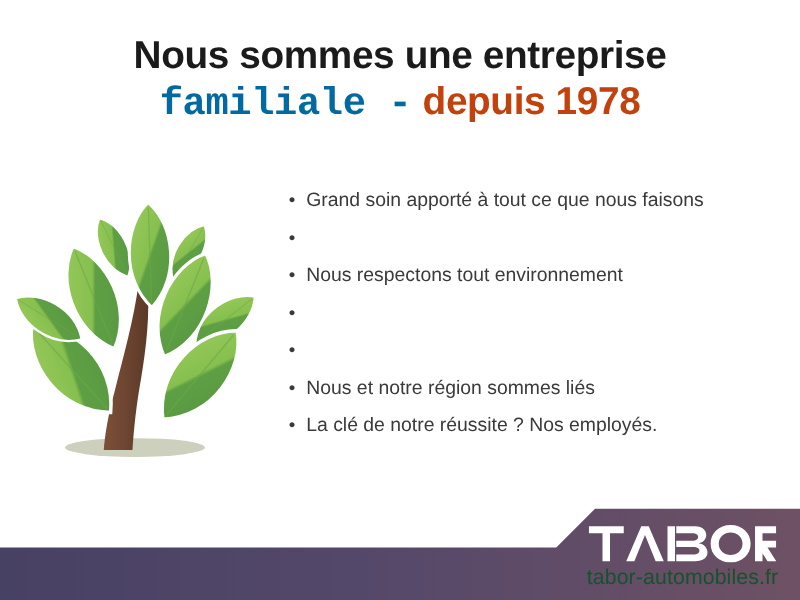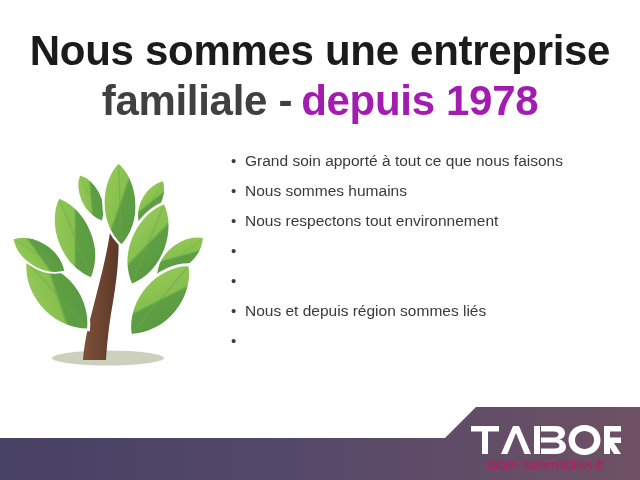--- a/index.html
+++ b/index.html
@@ -24,31 +24,32 @@
   
   .title-block {
     position: absolute;
     left: 0;
     top: 26px;
     width: 640px;
     text-align: center;
     line-height: 1.18;
   }
   .title-line {
-    font-size: 42px;
+    font-size: 31px;
     font-weight: bold;
     color: #1b1b1b;
     letter-spacing: -0.3px;
     white-space: nowrap;
   }
   .title-accent {
-    color: #a21caf;
+    color: #c2410c;
   }
   .title-dash {
-    color: #404040;
+    color: #0369a1;
+    font-family: Liberation Mono, monospace;
   }
   .title-gap {
     display: inline-block;
     width: 9px;
   }
 
   
   .bullets {
     position: absolute;
     left: 231px;
@@ -101,22 +102,22 @@
   }
   .logo-mark {
     display: block;
     width: 150px;
     height: 30px;
     margin: 0 auto;
   }
   .logo-tagline {
     display: block;
     margin-top: 2px;
-    font-size: 13px;
-    color: #be185d;
+    font-size: 17px;
+    color: #14532d;
     letter-spacing: 0.1px;
     white-space: nowrap;
   }
 </style>
 </head>
 <body>
 
 <div class="slide">
 
   <div class="title-block">
@@ -191,38 +192,38 @@
     </svg>
   </div>
 
   <div class="bullets">
     <div class="bullet-row">
       <span class="bullet-dot">•</span>
       <span class="bullet-text">Grand soin apporté à tout ce que nous faisons</span>
     </div>
     <div class="bullet-row">
       <span class="bullet-dot">•</span>
-      <span class="bullet-text">Nous sommes humains</span>
     </div>
     <div class="bullet-row">
       <span class="bullet-dot">•</span>
       <span class="bullet-text">Nous respectons tout environnement</span>
     </div>
     <div class="bullet-row">
       <span class="bullet-dot">•</span>
     </div>
     <div class="bullet-row">
       <span class="bullet-dot">•</span>
     </div>
     <div class="bullet-row">
       <span class="bullet-dot">•</span>
-      <span class="bullet-text">Nous et depuis région sommes liés</span>
-    </div>
-    <div class="bullet-row">
-      <span class="bullet-dot">•</span>
+      <span class="bullet-text">Nous et notre région sommes liés</span>
+    </div>
+    <div class="bullet-row">
+      <span class="bullet-dot">•</span>
+      <span class="bullet-text">La clé de notre réussite ? Nos employés.</span>
     </div>
   </div>
 
   <div class="footer">
     <svg viewBox="0 0 640 78" width="640" height="78" preserveAspectRatio="none" xmlns="http://www.w3.org/2000/svg">
       <defs>
         <linearGradient id="footGrad" x1="0" y1="0" x2="1" y2="0">
           <stop offset="0%" stop-color="#474163"></stop>
           <stop offset="45%" stop-color="#54486a"></stop>
           <stop offset="100%" stop-color="#6e5164"></stop>

